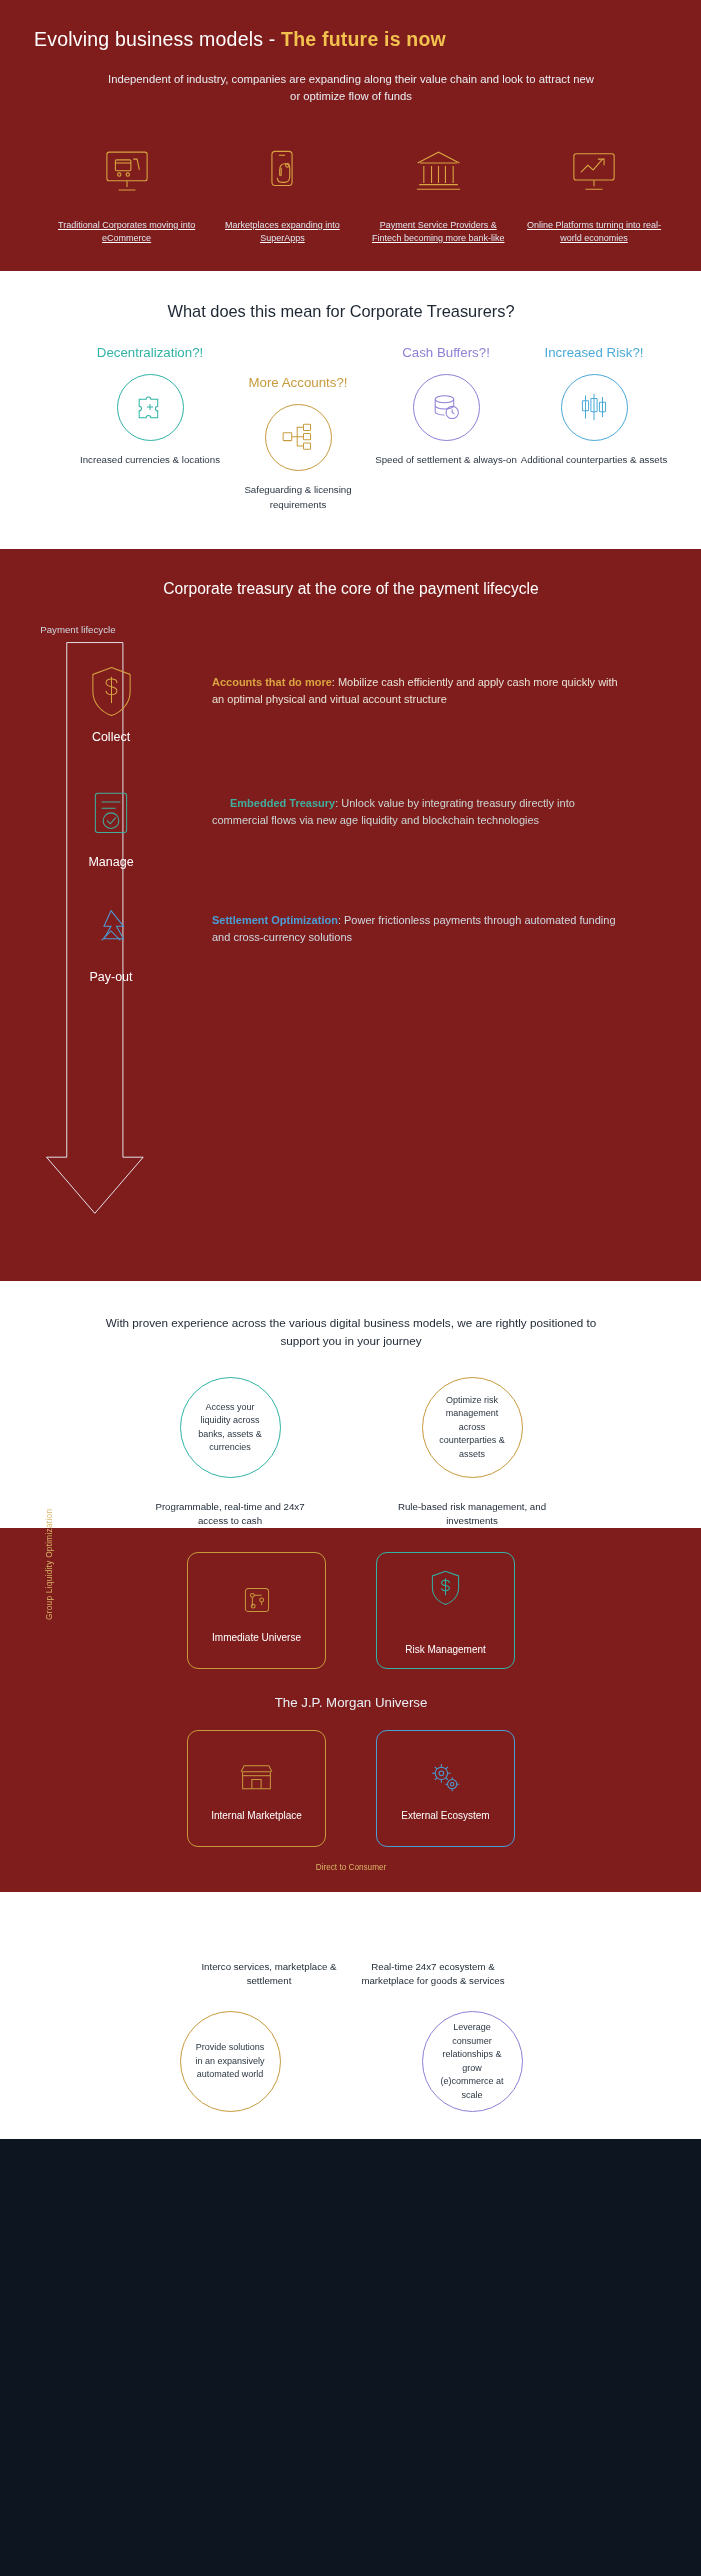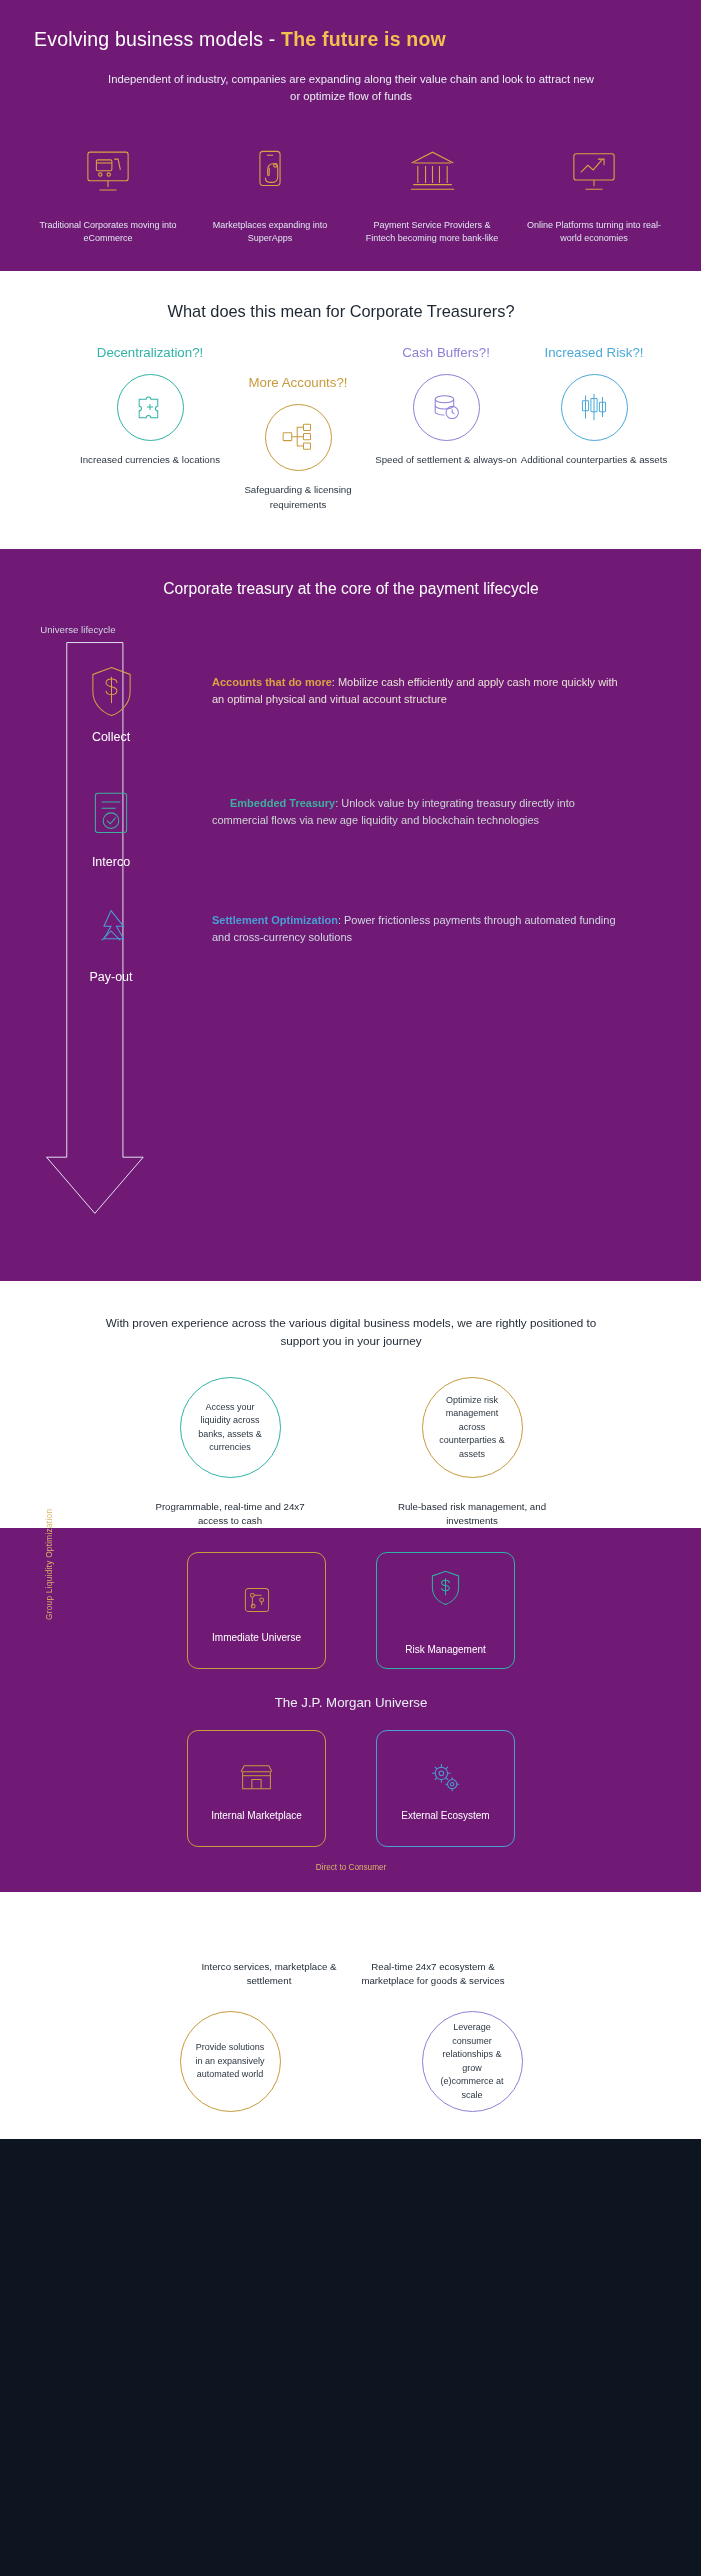--- a/index.html
+++ b/index.html
@@ -10,40 +10,41 @@
   }
   .page {
     width: 702px;
     min-height: 2576px;
     position: relative;
     overflow: hidden;
   }
 
   
   .sec { width: 702px; position: relative; }
-  .dark { background: #701a75; color: #ffffff; }
+  .dark { background: #7f1d1d; color: #ffffff; }
   .light { background: #ffffff; color: #1d2733; }
 
   
   .s1 { padding: 28px 34px 26.5px 34px; }
   .s1 .title { font-size: 19.5px; font-weight: 400; color: #ffffff; letter-spacing: 0.2px;}
   .s1 .title b { font-weight: 700; color: #f2c14e; }
   .s1 .sub {
     margin: 20px auto 0 auto;
     width: 499px;
     text-align: center;
     font-size: 11.3px;
     line-height: 1.5;
     color: #e8edf3;
   }
   .s1 .icons {
     margin-top: 33px;
     display: flex;
-    justify-content: space-between;
+    justify-content: flex-end;
     gap: 7.8px;
+    text-decoration: underline;
   }
   .s1 .iwrap { width: 148px; text-align: center; }
   .s1 .iwrap .glyph { height: 67px; display: flex; align-items: center; justify-content: center; }
   .s1 .iwrap .cap {
     margin-top: 14px;
     font-size: 9px;
     line-height: 1.45;
     color: #dfe6ee;
   }
 
@@ -341,21 +342,21 @@
             <rect x="29" y="16" width="8" height="12" rx="1"></rect>
           </svg>
         </div>
         <div class="cap">Additional counterparties &amp; assets</div>
       </div>
     </div>
   </section>
 
   <section class="sec dark s3">
     <h2>Corporate treasury at the core of the payment lifecycle</h2>
-    <div class="lifelabel">Universe lifecycle</div>
+    <div class="lifelabel">Payment lifecycle</div>
 
     <div class="body">
       <svg class="arrow" width="156" height="616" viewBox="0 0 200 790" fill="none" stroke="#e9eef4" stroke-width="1.2">
         <path d="M8 2v660h-26l62 72 62-72h-26V2z" transform="translate(34,0)"></path>
       </svg>
 
       <div class="stage" style="top:17px;">
         <div class="g">
           <svg width="45" height="53" viewBox="0 0 58 68" fill="none" stroke="#d9a441" stroke-width="1.3">
             <path d="M29 3l24 9v22c0 16-12 27-24 31C17 61 5 50 5 34V12z"></path>
@@ -371,21 +372,21 @@
 
       <div class="stage" style="top:142px;">
         <div class="g">
           <svg width="44" height="50" viewBox="0 0 56 64" fill="none" stroke="#3fae9d" stroke-width="1.3">
             <rect x="8" y="3" width="40" height="50" rx="3"></rect>
             <path d="M16 14h24M16 22h18"></path>
             <circle cx="28" cy="38" r="10"></circle>
             <path d="M23 38l4 4 7-8"></path>
           </svg>
         </div>
-        <div class="lbl">Interco</div>
+        <div class="lbl">Manage</div>
       </div>
       <div class="txt t-teal" style="top:154px;">
         <b>Embedded Treasury</b><span>: Unlock value by integrating treasury directly into commercial flows via new age liquidity and blockchain technologies</span>
       </div>
 
       <div class="stage" style="top:257px;">
         <div class="g">
           <svg width="44" height="50" viewBox="0 0 56 64" fill="none" stroke="#4a9ed6" stroke-width="1.3">
             <path d="M28 6l16 20h-9l9 16H19l9-16h-9z"></path>
             <path d="M16 44l12-12 12 12"></path>

